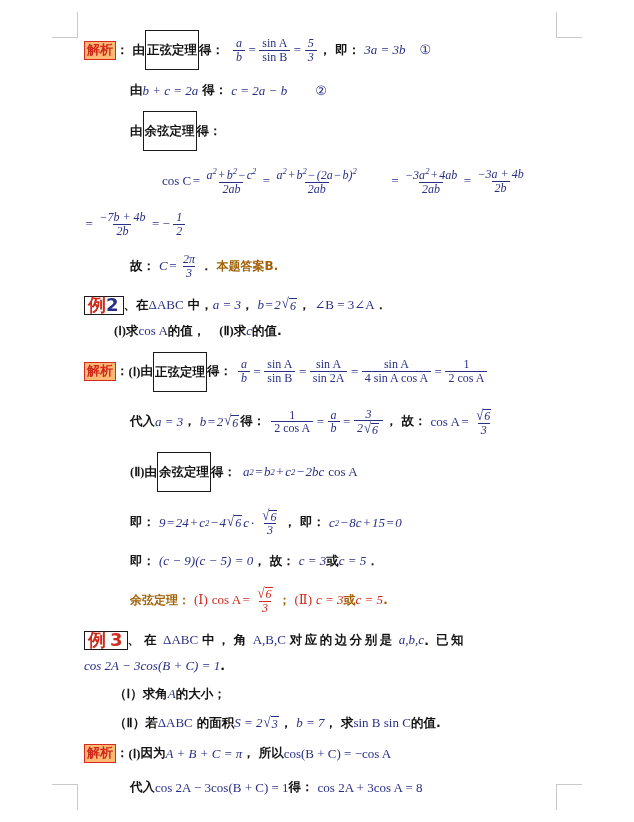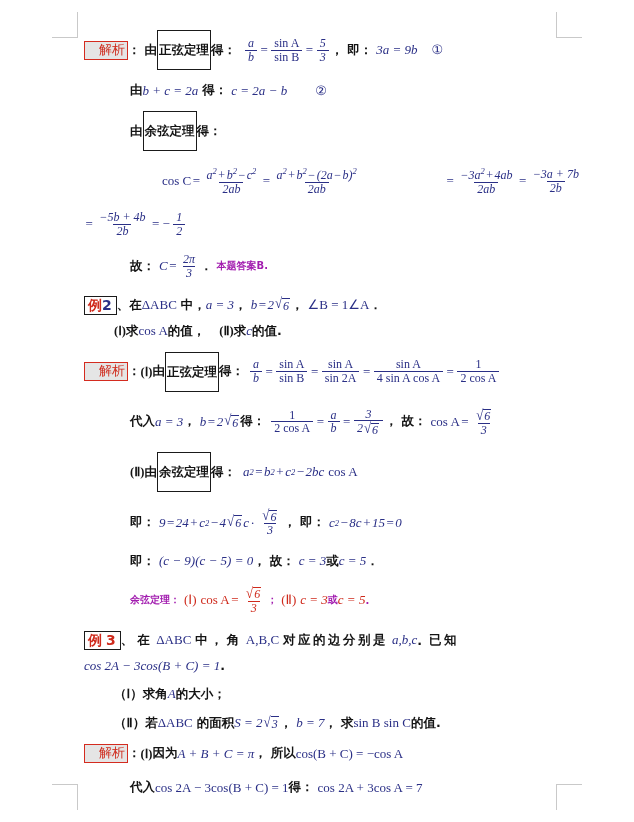--- a/index.html
+++ b/index.html
@@ -28,75 +28,75 @@
   .c-br i.h{right:0;top:0;}
   .c-br i.v{left:0;bottom:0;}
 
   .content{position:absolute;left:84px;top:30px;width:500px;}
 
   .line{position:relative;display:flex;align-items:center;flex-wrap:nowrap;
         white-space:nowrap;margin-bottom:2px;}
 
   
   .tag-jiexi{
-    display:inline-block;border:1.3px solid #d42b1f;background:#e5e5e5;
-    color:#cf2a1c;font-weight:normal;font-size:13px;line-height:14px;
-    padding:1px 2px 2px 14px;letter-spacing:0px;
+    display:inline-block;border:1.3px solid #d42b1f;background:#fdba74;
+    color:#cf2a1c;font-weight:bold;font-size:13px;line-height:14px;
+    padding:1px 2px 2px 2px;letter-spacing:0px;
     font-family:"DejaVu Sans","Liberation Sans",sans-serif;
   }
   
   .tag-li{
     display:inline-block;border:1.3px solid #1a1a1a;background:#ffffff;
-    color:#cf2a1c;font-weight:bold;font-size:14px;line-height:14px;
+    color:#cf2a1c;font-weight:bold;font-size:18px;line-height:14px;
     padding:1px 4px 2px 3px;
     font-family:"DejaVu Sans","Liberation Sans",sans-serif;
   }
   .tag-li .num-blue{color:#2a2f86;}
   .tag-li .num-red{color:#cf2a1c;}
 
   
   .boxname{
     display:inline-block;border:1.1px solid #1a1a1a;padding:12px 1px;
     font-weight:bold;font-size:12.5px;line-height:14px;color:#151515;
     font-family:"DejaVu Sans","Liberation Sans",sans-serif;
   }
 
   .cn{font-family:"DejaVu Sans","Liberation Sans",sans-serif;
       font-weight:bold;font-size:12.5px;color:#141414;}
   .cn-red{font-family:"DejaVu Sans","Liberation Sans",sans-serif;
-      font-weight:bold;font-size:10px;color:#a21caf;}
+      font-weight:bold;font-size:12px;color:#a16207;}
   .lbl{font-family:"Liberation Serif",serif;font-weight:bold;font-size:12.5px;color:#141414;}
 
   
   .m{font-family:"Liberation Serif","DejaVu Serif",serif;
      color:#2a2f86;font-size:13px;font-style:italic;white-space:nowrap;
      display:inline-flex;align-items:center;}
   .m.red{color:#cf2a1c;}
-  .up{font-style:normal;font-family:Liberation Serif, serif;}
+  .up{font-style:normal;}
   .sup{font-size:8.5px;vertical-align:super;font-style:italic;}
   .op{font-style:normal;padding:0 1.5px;}
 
   
   .frac{display:inline-flex;flex-direction:column;align-items:center;
         vertical-align:middle;margin:0 2px;line-height:1.05;}
   .frac .nu{padding:0 3px 0px 3px;font-size:12px;}
   .frac .de{padding:0px 3px 0 3px;font-size:12px;border-top:1.1px solid #2a2f86;}
   .frac.redf .de{border-top-color:#cf2a1c;}
 
   
   .sq{display:inline-flex;align-items:flex-start;margin:0 1px;}
   .sq .rad{font-style:normal;font-size:13px;line-height:1;transform:scaleY(1.15);}
   .sq .arg{border-top:1.1px solid currentColor;padding:0 1px;margin-top:1.5px;font-size:12px;}
 
   .sp{display:inline-block;width:7px;}
   .sp-s{display:inline-block;width:4px;}
   .sp-l{display:inline-block;width:14px;}
 
   .indent1{padding-left:46px;}
-  .indent2{padding-left:78px;justify-content:space-between;}
+  .indent2{padding-left:78px;}
   .indent3{padding-left:30px;}
   .indent0{padding-left:0px;}
 
   .row-gap{height:10px;}
   .row-gap-s{height:6px;}
   .row-gap-l{height:14px;}
 
   .spaced-cn{letter-spacing:2.5px;}
 </style>
 </head>
@@ -144,21 +144,21 @@
         <span class="op">=</span>
         <span class="frac">
             <span class="nu">5</span>
             <span class="de">3</span>
           </span>
       </span>
       <span class="cn">，</span>
       <span class="sp-s"></span>
       <span class="cn">即：</span>
       <span class="sp-s"></span>
-      <span class="m">3a = 9b</span>
+      <span class="m">3a = 3b</span>
       <span class="sp-l"></span>
       <span class="m up">①</span>
     </div>
 
     <div class="row-gap"></div>
 
     <div class="line indent1">
       <span class="cn">由</span>
       <span class="m">b + c = 2a</span>
       <span class="sp-s"></span>
@@ -197,33 +197,33 @@
       <span class="sp-l"></span>
         <span class="sp-l"></span>
       <span class="m">
         <span class="op">=</span>
         <span class="frac">
             <span class="nu">−3a<span class="sup">2</span><span class="op">+</span>4ab</span>
             <span class="de">2ab</span>
           </span>
         <span class="op">=</span>
         <span class="frac">
-            <span class="nu">−3a + 7b</span>
+            <span class="nu">−3a + 4b</span>
             <span class="de">2b</span>
           </span>
       </span>
     </div>
 
     <div class="row-gap-l"></div>
 
     <div class="line indent0">
       <span class="m">
         <span class="op">=</span>
         <span class="frac">
-            <span class="nu">−5b + 4b</span>
+            <span class="nu">−7b + 4b</span>
             <span class="de">2b</span>
           </span>
         <span class="op">=</span>
           <span class="op">−</span>
         <span class="frac">
             <span class="nu">1</span>
             <span class="de">2</span>
           </span>
       </span>
     </div>
@@ -257,21 +257,21 @@
       <span class="cn">中，</span>
       <span class="m">a = 3</span>
       <span class="cn">，</span>
       <span class="sp-s"></span>
       <span class="m">b<span class="op">=</span><span>2</span><span class="sq">
             <span class="rad">√</span>
             <span class="arg">6</span>
           </span></span>
       <span class="cn">，</span>
       <span class="sp-s"></span>
-      <span class="m up">∠B = 1∠A</span>
+      <span class="m up">∠B = 3∠A</span>
       <span class="cn">．</span>
     </div>
 
     <div class="row-gap-s"></div>
 
     <div class="line indent3">
       <span class="lbl">(Ⅰ)</span>
       <span class="cn">求</span>
       <span class="m up">cos A</span>
       <span class="cn">的值，</span>
@@ -529,17 +529,17 @@
       <span class="m up">cos(B + C) = −cos A</span>
     </div>
 
     <div class="row-gap-l"></div>
 
     <div class="line indent1">
       <span class="cn">代入</span>
       <span class="m up">cos 2A − 3cos(B + C) = 1</span>
       <span class="cn">得：</span>
       <span class="sp-s"></span>
-      <span class="m up">cos 2A + 3cos A = 7</span>
+      <span class="m up">cos 2A + 3cos A = 8</span>
     </div>
 
   </div>
 </div>
 
 </body></html>

